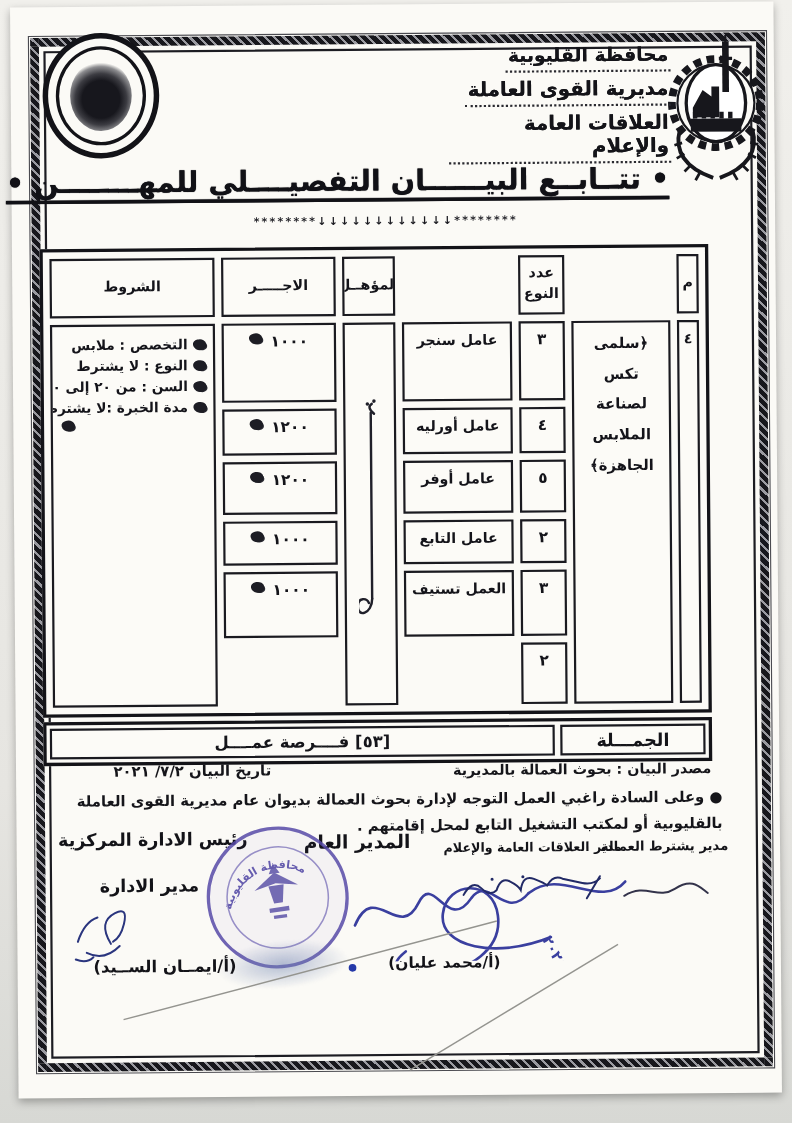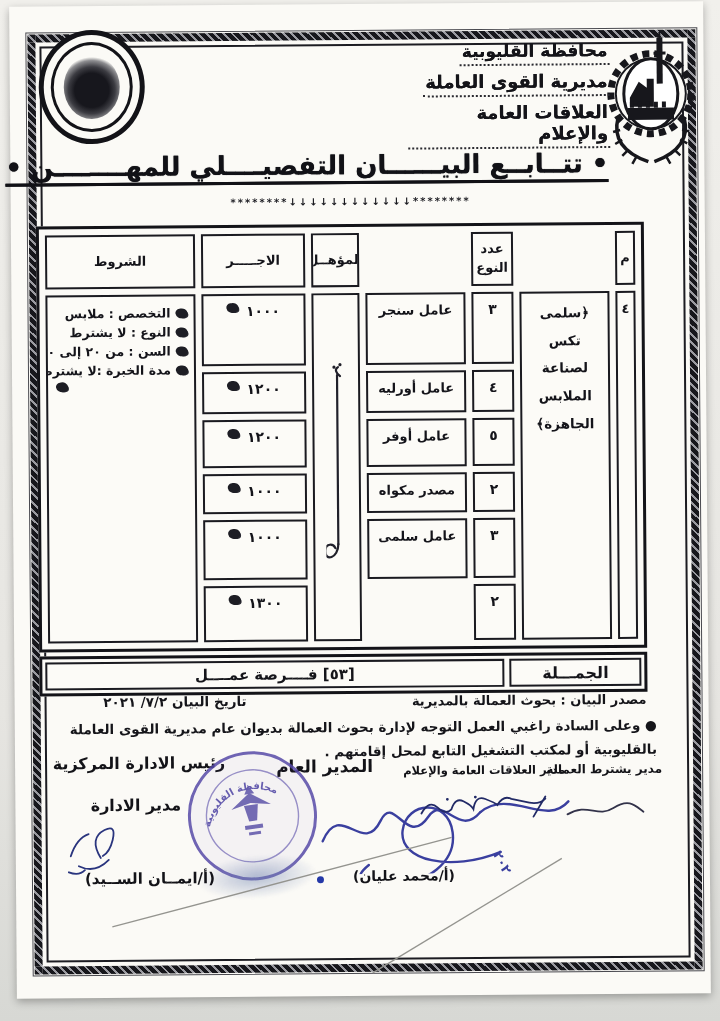--- a/index.html
+++ b/index.html
@@ -139,22 +139,22 @@
     <div class="cell topal opennum" style="grid-area:2/3">٣</div>
     <div class="cell topal opennum" style="grid-area:3/3">٤</div>
     <div class="cell topal opennum" style="grid-area:4/3">٥</div>
     <div class="cell topal opennum" style="grid-area:5/3">٢</div>
     <div class="cell topal opennum" style="grid-area:6/3">٣</div>
     <div class="cell topal opennum" style="grid-area:7/3">٢</div>
 
     <div class="cell topal prof" style="grid-area:2/4">عامل سنجر</div>
     <div class="cell topal prof" style="grid-area:3/4">عامل أورليه</div>
     <div class="cell topal prof" style="grid-area:4/4">عامل أوفر</div>
-    <div class="cell topal prof" style="grid-area:5/4">مصدر مكواه</div>
-    <div class="cell topal prof" style="grid-area:6/4">عامل سلمى</div>
+    <div class="cell topal prof" style="grid-area:5/4">عامل التابع</div>
+    <div class="cell topal prof" style="grid-area:6/4">العمل تستيف</div>
 
     <div class="cell qualcell" style="grid-area:2/5/8/6">
       <svg width="22" height="210" viewBox="0 0 22 210">
         <g stroke="#20202a" stroke-width="2.2" fill="none" stroke-linecap="round">
           <path d="M15,14 q-7,-6 -2,-9"></path>
           <path d="M12,13 L12,182"></path>
           <path d="M12,182 c0,14 -14,18 -13,6 c0.5,-7 8,-7 10,-2"></path>
         </g>
         <circle cx="9" cy="5" r="1.6" fill="#20202a"></circle>
         <circle cx="15" cy="2.5" r="1.6" fill="#20202a"></circle>
@@ -172,24 +172,20 @@
     <div class="cell topal wage" style="grid-area:4/6">
         <span>١٢٠٠</span>
         <span class="blotch"></span>
       </div>
     <div class="cell topal wage" style="grid-area:5/6">
         <span>١٠٠٠</span>
         <span class="blotch"></span>
       </div>
     <div class="cell topal wage" style="grid-area:6/6">
         <span>١٠٠٠</span>
-        <span class="blotch"></span>
-      </div>
-    <div class="cell topal wage" style="grid-area:7/6">
-        <span>١٣٠٠</span>
         <span class="blotch"></span>
       </div>
 
     <div class="cell cond" style="grid-area:2/7/8/8">
       <div class="cond-line">
           <span class="blotch"></span>
           <span>التخصص : ملابس</span>
         </div>
       <div class="cond-line">
           <span class="blotch"></span>

